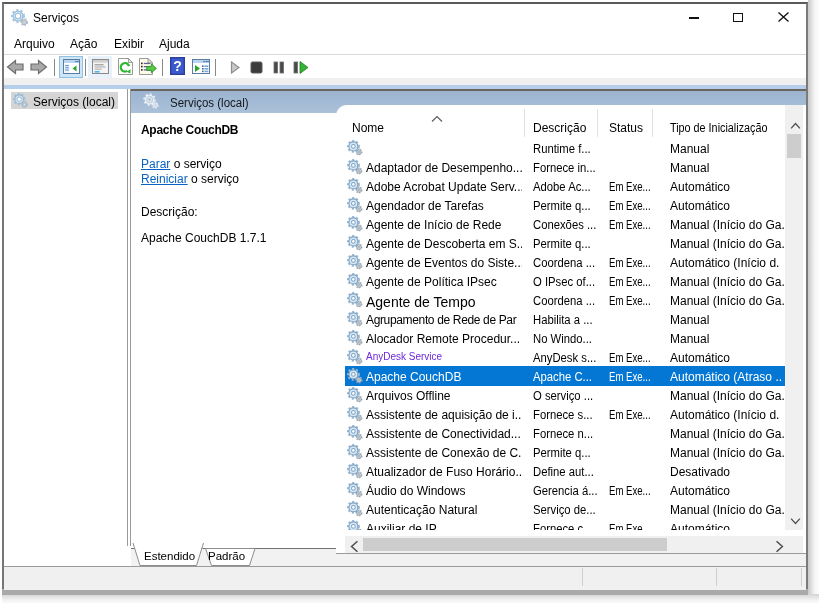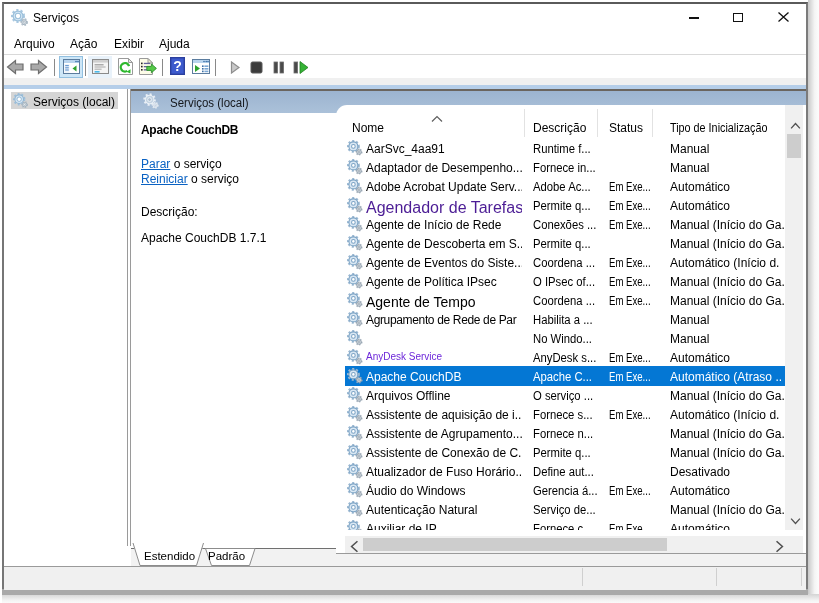--- a/index.html
+++ b/index.html
@@ -216,21 +216,20 @@
     <svg class="abs" style="left:95px;top:10px;" width="12" height="8" viewBox="0 0 12 8">
         <path d="M1,6.5 L6,1.5 L11,6.5" fill="none" stroke="#5f5f5f" stroke-width="1.2"></path>
       </svg>
     <div class="abs" style="left:188px;top:4px;width:1px;height:28px;background:#e2e2e2;"></div>
     <div class="abs" style="left:261px;top:4px;width:1px;height:28px;background:#e2e2e2;"></div>
     <div class="abs" style="left:316px;top:4px;width:1px;height:28px;background:#e2e2e2;"></div>
     <div class="abs" style="left:0;top:33.5px;width:450px;height:19px;">
       <svg class="abs" style="left:11px;top:1.5px;" width="15.5" height="15.5" viewBox="0 0 17 17">
           <use href="#gearsym"></use>
         </svg>
-      <div class="abs" style="left:30px;top:3px;width:156px;overflow:hidden;font-size:12px;white-space:nowrap;color:#000;">AarSvc_4aa91</div>
       <div class="abs" style="left:197px;top:3px;width:68px;overflow:hidden;font-size:12px;white-space:nowrap;transform:scaleX(0.94);transform-origin:0 50%;color:#000;">Runtime f...</div>
       <div class="abs" style="left:273px;top:3px;width:54px;overflow:hidden;font-size:12px;white-space:nowrap;transform:scaleX(0.80);transform-origin:0 50%;color:#000;"></div>
       <div class="abs" style="left:334px;top:3px;width:116px;overflow:hidden;font-size:12px;white-space:nowrap;color:#000;">Manual</div>
     </div>
     <div class="abs" style="left:0;top:52.5px;width:450px;height:19px;">
       <svg class="abs" style="left:11px;top:1.5px;" width="15.5" height="15.5" viewBox="0 0 17 17">
           <use href="#gearsym"></use>
         </svg>
       <div class="abs" style="left:30px;top:3px;width:156px;overflow:hidden;font-size:12px;white-space:nowrap;color:#000;">Adaptador de Desempenho...</div>
       <div class="abs" style="left:197px;top:3px;width:68px;overflow:hidden;font-size:12px;white-space:nowrap;transform:scaleX(0.94);transform-origin:0 50%;color:#000;">Fornece in...</div>
@@ -243,21 +242,21 @@
         </svg>
       <div class="abs" style="left:30px;top:3px;width:156px;overflow:hidden;font-size:12px;white-space:nowrap;color:#000;">Adobe Acrobat Update Serv...</div>
       <div class="abs" style="left:197px;top:3px;width:68px;overflow:hidden;font-size:12px;white-space:nowrap;transform:scaleX(0.94);transform-origin:0 50%;color:#000;">Adobe Ac...</div>
       <div class="abs" style="left:273px;top:3px;width:54px;overflow:hidden;font-size:12px;white-space:nowrap;transform:scaleX(0.80);transform-origin:0 50%;color:#000;">Em Exe...</div>
       <div class="abs" style="left:334px;top:3px;width:116px;overflow:hidden;font-size:12px;white-space:nowrap;color:#000;">Automático</div>
     </div>
     <div class="abs" style="left:0;top:90.5px;width:450px;height:19px;">
       <svg class="abs" style="left:11px;top:1.5px;" width="15.5" height="15.5" viewBox="0 0 17 17">
           <use href="#gearsym"></use>
         </svg>
-      <div class="abs" style="left:30px;top:3px;width:156px;overflow:hidden;font-size:16px;white-space:nowrap;color:#4c1d95;">Agendador de Tarefas</div>
+      <div class="abs" style="left:30px;top:3px;width:156px;overflow:hidden;font-size:12px;white-space:nowrap;color:#000000;">Agendador de Tarefas</div>
       <div class="abs" style="left:197px;top:3px;width:68px;overflow:hidden;font-size:12px;white-space:nowrap;transform:scaleX(0.94);transform-origin:0 50%;color:#000;">Permite q...</div>
       <div class="abs" style="left:273px;top:3px;width:54px;overflow:hidden;font-size:12px;white-space:nowrap;transform:scaleX(0.80);transform-origin:0 50%;color:#000;">Em Exe...</div>
       <div class="abs" style="left:334px;top:3px;width:116px;overflow:hidden;font-size:12px;white-space:nowrap;color:#000;">Automático</div>
     </div>
     <div class="abs" style="left:0;top:109.5px;width:450px;height:19px;">
       <svg class="abs" style="left:11px;top:1.5px;" width="15.5" height="15.5" viewBox="0 0 17 17">
           <use href="#gearsym"></use>
         </svg>
       <div class="abs" style="left:30px;top:3px;width:156px;overflow:hidden;font-size:12px;white-space:nowrap;color:#000;">Agente de Início de Rede</div>
       <div class="abs" style="left:197px;top:3px;width:68px;overflow:hidden;font-size:12px;white-space:nowrap;transform:scaleX(0.94);transform-origin:0 50%;color:#000;">Conexões ...</div>
@@ -306,20 +305,21 @@
         </svg>
       <div class="abs" style="left:30px;top:3px;width:156px;overflow:hidden;font-size:12px;white-space:nowrap;color:#000;letter-spacing:-0.35px;">Agrupamento de Rede de Par</div>
       <div class="abs" style="left:197px;top:3px;width:68px;overflow:hidden;font-size:12px;white-space:nowrap;transform:scaleX(0.94);transform-origin:0 50%;color:#000;">Habilita a ...</div>
       <div class="abs" style="left:273px;top:3px;width:54px;overflow:hidden;font-size:12px;white-space:nowrap;transform:scaleX(0.80);transform-origin:0 50%;color:#000;"></div>
       <div class="abs" style="left:334px;top:3px;width:116px;overflow:hidden;font-size:12px;white-space:nowrap;color:#000;">Manual</div>
     </div>
     <div class="abs" style="left:0;top:223.5px;width:450px;height:19px;">
       <svg class="abs" style="left:11px;top:1.5px;" width="15.5" height="15.5" viewBox="0 0 17 17">
           <use href="#gearsym"></use>
         </svg>
+      <div class="abs" style="left:30px;top:3px;width:156px;overflow:hidden;font-size:12px;white-space:nowrap;color:#000;">Alocador Remote Procedur...</div>
       <div class="abs" style="left:197px;top:3px;width:68px;overflow:hidden;font-size:12px;white-space:nowrap;transform:scaleX(0.94);transform-origin:0 50%;color:#000;">No Windo...</div>
       <div class="abs" style="left:273px;top:3px;width:54px;overflow:hidden;font-size:12px;white-space:nowrap;transform:scaleX(0.80);transform-origin:0 50%;color:#000;"></div>
       <div class="abs" style="left:334px;top:3px;width:116px;overflow:hidden;font-size:12px;white-space:nowrap;color:#000;">Manual</div>
     </div>
     <div class="abs" style="left:0;top:242.5px;width:450px;height:19px;">
       <svg class="abs" style="left:11px;top:1.5px;" width="15.5" height="15.5" viewBox="0 0 17 17">
           <use href="#gearsym"></use>
         </svg>
       <div class="abs" style="left:30px;top:3px;width:156px;overflow:hidden;font-size:10px;white-space:nowrap;color:#6d28d9;">AnyDesk Service</div>
       <div class="abs" style="left:197px;top:3px;width:68px;overflow:hidden;font-size:12px;white-space:nowrap;transform:scaleX(0.94);transform-origin:0 50%;color:#000;">AnyDesk s...</div>
@@ -351,21 +351,21 @@
         </svg>
       <div class="abs" style="left:30px;top:3px;width:156px;overflow:hidden;font-size:12px;white-space:nowrap;color:#000;">Assistente de aquisição de i...</div>
       <div class="abs" style="left:197px;top:3px;width:68px;overflow:hidden;font-size:12px;white-space:nowrap;transform:scaleX(0.94);transform-origin:0 50%;color:#000;">Fornece s...</div>
       <div class="abs" style="left:273px;top:3px;width:54px;overflow:hidden;font-size:12px;white-space:nowrap;transform:scaleX(0.80);transform-origin:0 50%;color:#000;">Em Exe...</div>
       <div class="abs" style="left:334px;top:3px;width:116px;overflow:hidden;font-size:12px;white-space:nowrap;color:#000;">Automático (Início d.</div>
     </div>
     <div class="abs" style="left:0;top:318.5px;width:450px;height:19px;">
       <svg class="abs" style="left:11px;top:1.5px;" width="15.5" height="15.5" viewBox="0 0 17 17">
           <use href="#gearsym"></use>
         </svg>
-      <div class="abs" style="left:30px;top:3px;width:156px;overflow:hidden;font-size:12px;white-space:nowrap;color:#000;">Assistente de Agrupamento...</div>
+      <div class="abs" style="left:30px;top:3px;width:156px;overflow:hidden;font-size:12px;white-space:nowrap;color:#000;">Assistente de Conectividad...</div>
       <div class="abs" style="left:197px;top:3px;width:68px;overflow:hidden;font-size:12px;white-space:nowrap;transform:scaleX(0.94);transform-origin:0 50%;color:#000;">Fornece n...</div>
       <div class="abs" style="left:273px;top:3px;width:54px;overflow:hidden;font-size:12px;white-space:nowrap;transform:scaleX(0.80);transform-origin:0 50%;color:#000;"></div>
       <div class="abs" style="left:334px;top:3px;width:116px;overflow:hidden;font-size:12px;white-space:nowrap;color:#000;">Manual (Início do Ga.</div>
     </div>
     <div class="abs" style="left:0;top:337.5px;width:450px;height:19px;">
       <svg class="abs" style="left:11px;top:1.5px;" width="15.5" height="15.5" viewBox="0 0 17 17">
           <use href="#gearsym"></use>
         </svg>
       <div class="abs" style="left:30px;top:3px;width:156px;overflow:hidden;font-size:12px;white-space:nowrap;color:#000;">Assistente de Conexão de C...</div>
       <div class="abs" style="left:197px;top:3px;width:68px;overflow:hidden;font-size:12px;white-space:nowrap;transform:scaleX(0.94);transform-origin:0 50%;color:#000;">Permite q...</div>

